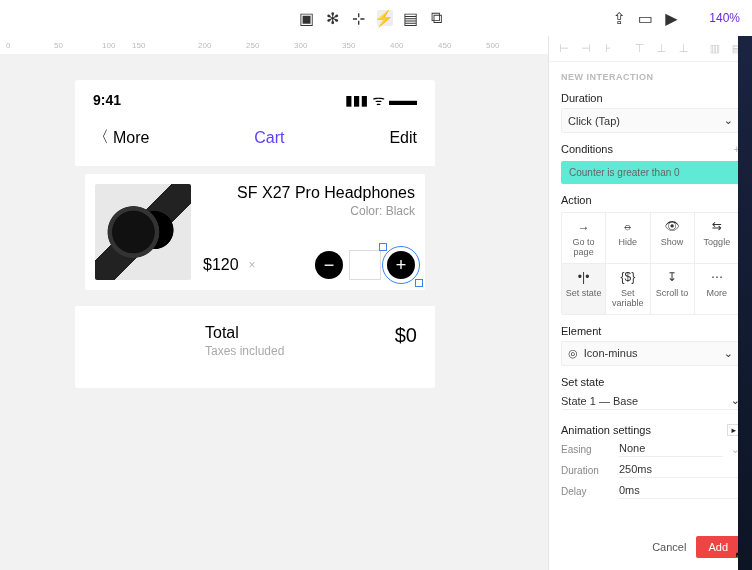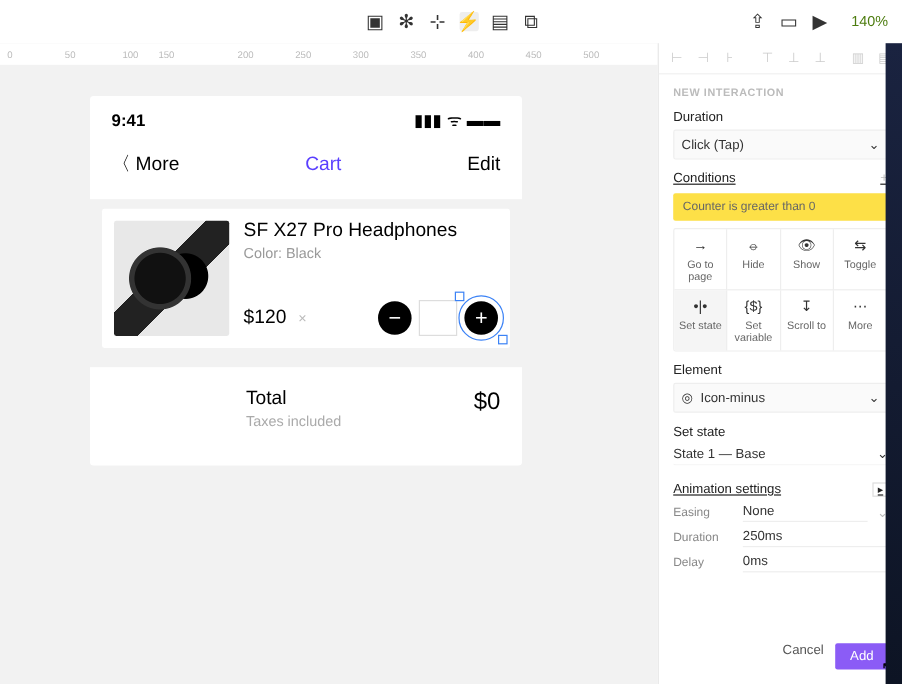--- a/index.html
+++ b/index.html
@@ -3,42 +3,42 @@
 <meta charset="utf-8">
 <style>
   * { box-sizing: border-box; margin: 0; padding: 0; font-family: -apple-system, BlinkMacSystemFont, "Segoe UI", Helvetica, Arial, sans-serif; }
   body { width: 752px; height: 570px; background: #fff; overflow: hidden; position: relative; }
 
   .topbar { height: 36px; display: flex; align-items: center; padding: 0 12px; }
   .topbar-left { flex: 1; display: flex; justify-content: center; gap: 10px; align-items: center; padding-left: 120px; }
   .topbar-right { display: flex; align-items: center; gap: 10px; }
   .top-icon { width: 16px; height: 16px; display: flex; align-items: center; justify-content: center; color: #333; cursor: pointer; }
   .top-icon.active { background: #eee; padding: 2px 4px; border-radius: 2px; }
-  .zoom { font-size: 12px; color: #4d7c0f; margin-left: 8px; }
+  .zoom { font-size: 12px; color: #6d28d9; margin-left: 20px; }
 
   .main { display: flex; height: calc(570px - 36px); }
   .canvas-area { flex: 1; background: #f2f2f2; position: relative; overflow: hidden; }
   .ruler { height: 18px; background: #fff; display: flex; align-items: center; font-size: 8px; color: #bbb; position: relative; }
   .ruler span { position: absolute; }
 
   .device { position: absolute; left: 75px; top: 44px; width: 360px; background: #fff; border-radius: 3px; }
   .status-bar { display: flex; justify-content: space-between; align-items: center; padding: 10px 18px 6px; }
   .status-time { font-size: 14px; font-weight: 600; }
   .status-icons { display: flex; gap: 4px; align-items: center; font-size: 14px; }
 
   .nav { display: flex; align-items: center; justify-content: space-between; padding: 12px 18px 18px; }
   .nav-back { display: flex; align-items: center; gap: 4px; font-size: 16px; cursor: pointer; }
   .nav-title { font-size: 16px; color: #5a3fff; font-weight: 500; }
   .nav-edit { font-size: 16px; cursor: pointer; }
 
   .cart-bg { background: #f2f2f2; padding: 8px 10px 16px 10px; }
   .cart-row { background: #fff; display: flex; padding: 10px; gap: 12px; border-radius: 2px; }
   .prod-img { width: 96px; height: 96px; background: linear-gradient(135deg,#e8e8e8 40%,#222 40%,#222 60%,#e8e8e8 60%); border-radius: 2px; position: relative; overflow:hidden;}
   .prod-img::after{content:"";position:absolute;inset:0;background: radial-gradient(circle at 40% 50%, #111 28%, #333 29%, #333 34%, transparent 35%), radial-gradient(circle at 62% 48%, #000 24%, transparent 25%);}
-  .prod-info { flex: 1; display: flex; flex-direction: column; }
+  .prod-info { flex: 1; display: flex; flex-direction: column; text-align: right; }
   .prod-name { font-size: 16px; font-weight: 400; }
   .prod-color { font-size: 12px; color: #999; margin-top: 2px; }
   .price-row { display: flex; align-items: center; margin-top: auto; gap: 10px; }
   .price { font-size: 16px; font-weight: 400; }
   .remove-x { color: #bbb; font-size: 12px; cursor: pointer; }
   .qty { margin-left: auto; display: flex; align-items: center; gap: 6px; }
   .qty-btn { width: 28px; height: 28px; border-radius: 50%; background: #000; color: #fff; display: flex; align-items: center; justify-content: center; font-size: 18px; cursor: pointer; position: relative; }
   .qty-field { width: 32px; height: 30px; border: 1px solid #ddd; }
   .plus-selected { outline: 1px solid #3b82f6; outline-offset: 4px; }
   .plus-selected::before,
@@ -51,35 +51,35 @@
   .totals-left .t-sub { font-size: 12px; color: #aaa; margin-top: 2px; }
   .t-value { font-size: 20px; font-weight: 500; }
 
   
   .panel { width: 204px; border-left: 1px solid #e5e5e5; background: #fff; font-size: 11px; color: #333; display: flex; flex-direction: column; }
   .panel-tools { display: flex; gap: 8px; padding: 6px 8px; color: #ccc; border-bottom: 1px solid #f0f0f0; }
   .panel-tools span { width: 14px; text-align:center; }
   .panel-body { padding: 10px 12px 8px; flex: 1; overflow: hidden; }
   .sect-label { text-transform: uppercase; letter-spacing: .5px; font-size: 9px; color: #bbb; margin-bottom: 10px; font-weight: bold; }
   .field-label { font-size: 11px; color: #222; margin: 10px 0 4px; }
-  .row-between { display:flex; justify-content:space-between; align-items:center;text-decoration:underline;}
+  .row-between { display:flex; justify-content:space-between; align-items:center;}
   .select { background: #fafafa; border: 1px solid #eee; padding: 5px 6px; font-size: 11px; color: #333; display: flex; justify-content: space-between; align-items: center; border-radius: 2px; cursor: pointer; }
-  .chip { background: #fde047; padding: 6px 8px; font-size: 10px; color: #666; border-radius: 2px; margin-top:6px;}
+  .chip { background: #5eead4; padding: 6px 8px; font-size: 10px; color: #666; border-radius: 2px; margin-top:6px;}
   .grid4 { display: grid; grid-template-columns: repeat(4,1fr); border: 1px solid #eee; border-radius: 2px; margin-top:6px;}
   .grid4 .cell { border-right: 1px solid #eee; border-bottom: 1px solid #eee; padding: 6px 2px; text-align: center; font-size: 9px; color: #666; cursor: pointer; display:flex; flex-direction:column; align-items:center; gap:4px;}
   .grid4 .cell:nth-child(4n){border-right:none;}
   .grid4 .cell:nth-child(n+5){border-bottom:none;}
   .grid4 .cell .ic { font-size: 12px; color:#333;}
   .grid4 .cell.sel { background:#f5f5f5; }
   .kv { display: flex; align-items: center; gap: 8px; margin-top: 6px; }
   .kv label { width: 50px; font-size: 10px; color: #888; }
   .kv .val { font-size: 11px; color: #333; border-bottom: 1px solid #eee; flex:1; padding-bottom:2px;}
-  .panel-footer { display: flex; justify-content: flex-end; gap: 10px; padding: 8px 12px 12px; align-items:flex-start; }
+  .panel-footer { display: flex; justify-content: flex-end; gap: 10px; padding: 8px 12px 12px; align-items:center; }
   .btn-cancel { font-size: 11px; color: #555; cursor: pointer; background:none;border:none;}
-  .btn-add { background: #8b5cf6; color: #fff; font-size: 11px; padding: 5px 12px; border: none; border-radius: 2px; cursor: pointer; position:relative;}
+  .btn-add { background: #ef4444; color: #fff; font-size: 11px; padding: 5px 12px; border: none; border-radius: 2px; cursor: pointer; position:relative;}
   .cursor { position:absolute; right:-6px; bottom:-6px; font-size:14px; color:#000;}
   .desktop-strip { position:absolute; top:36px; right:0; width:14px; height:calc(570px - 36px); background: linear-gradient(#1a2340,#0d1424); }
 </style>
 </head>
 <body>
 
 <div class="topbar">
   <div class="topbar-left">
     <span class="top-icon">▣</span>
     <span class="top-icon">✻</span>
@@ -176,20 +176,21 @@
         <span>Click (Tap)</span>
         <span>⌄</span>
       </div>
 
       <div class="field-label row-between">
         <span>Conditions</span>
         <span style="color:#bbb">+</span>
       </div>
       <div class="chip">Counter is greater than 0</div>
 
+      <div class="field-label">Action</div>
       <div class="grid4">
         <div class="cell">
             <span class="ic">→</span>
             <span>Go to page</span>
           </div>
         <div class="cell">
             <span class="ic">⦵</span>
             <span>Hide</span>
           </div>
         <div class="cell">

